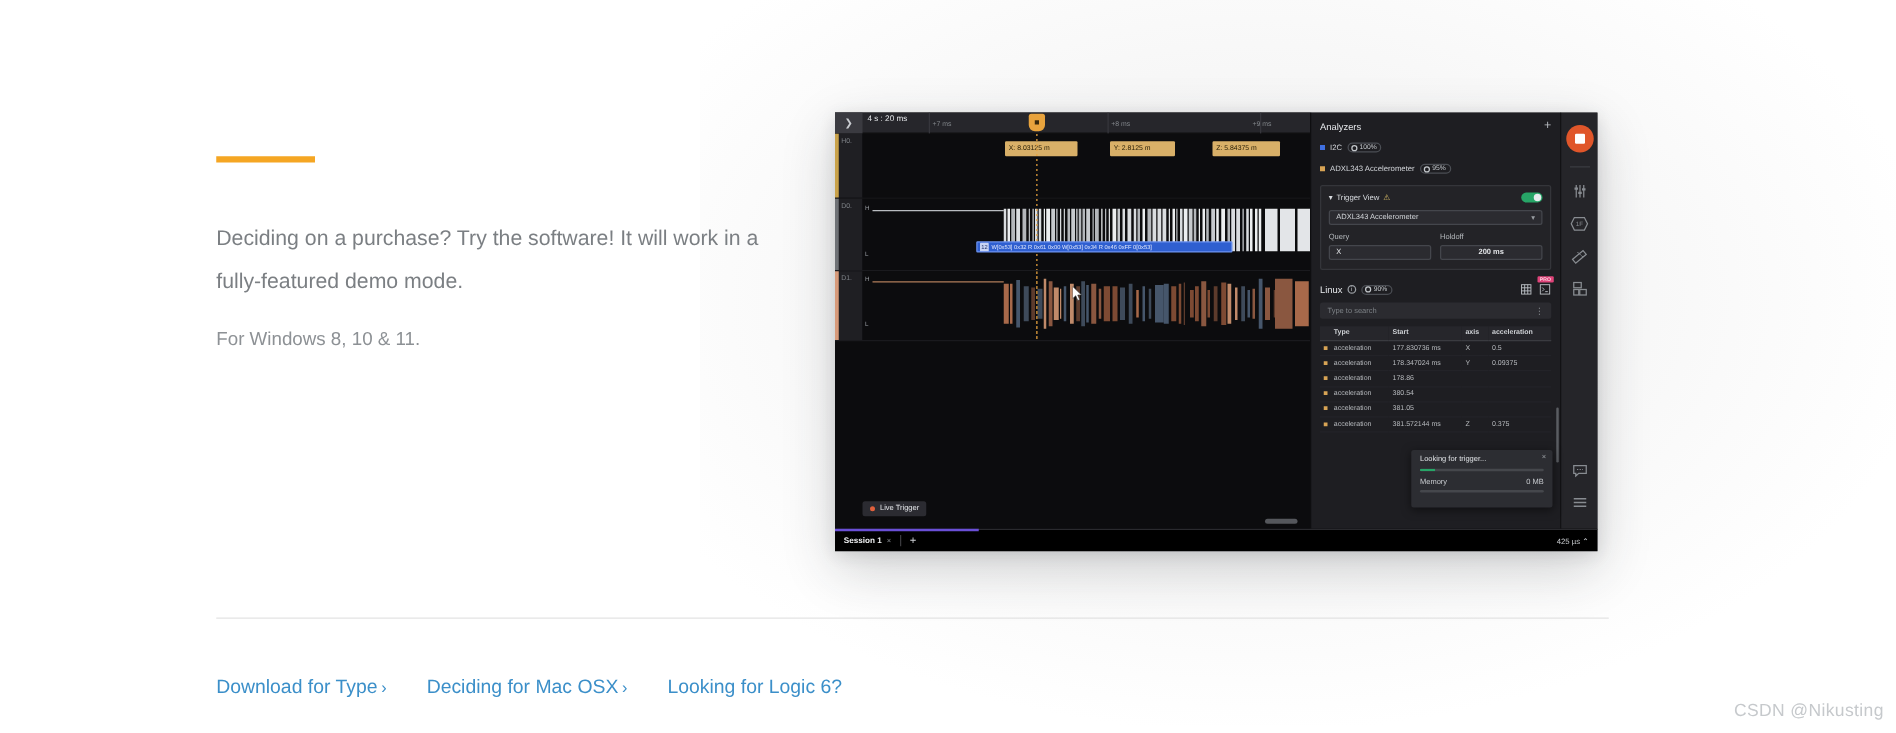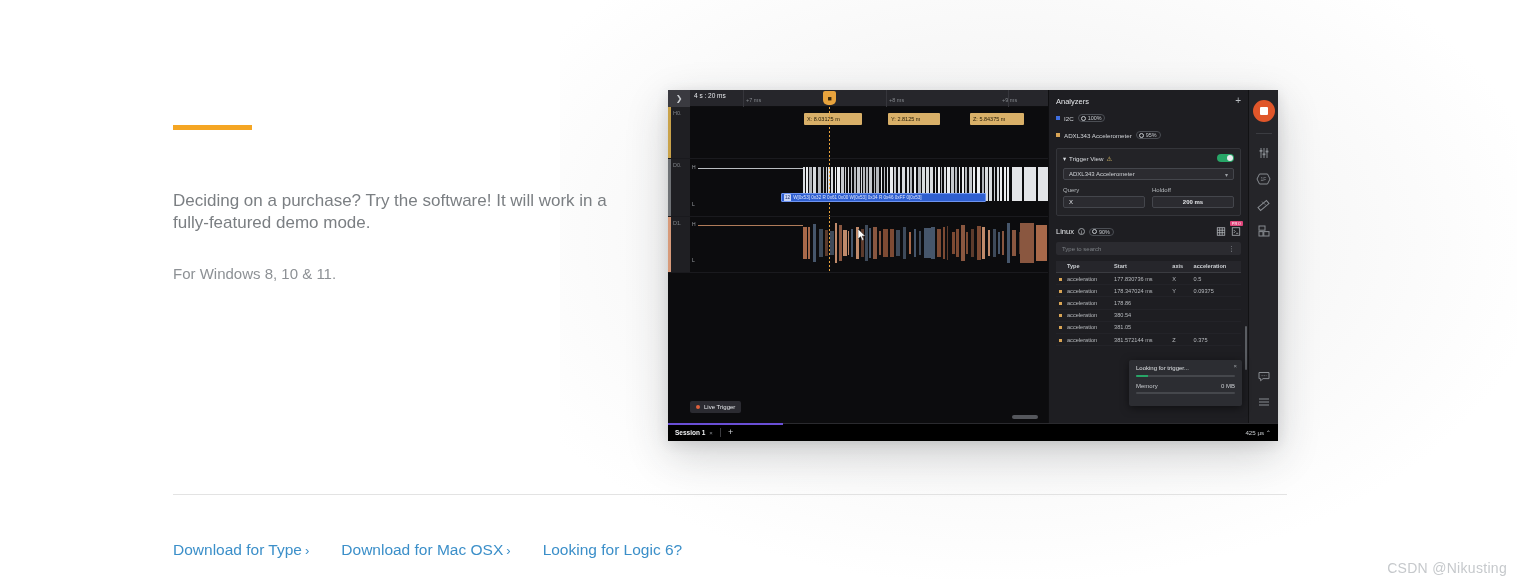--- a/index.html
+++ b/index.html
@@ -20,30 +20,30 @@
   
   .hero { position: absolute; left: 173px; top: 78px; width: 460px; }
   .hero h1 {
     font-size: 46px; font-weight: 400; color: #22272b;
     letter-spacing: -0.6px; line-height: 1.12;
   }
   .accent-rule {
     width: 79px; height: 5px; background: #f5a623; margin-top: 47px;
   }
   .hero p {
-    margin-top: 60px; font-size: 17px; line-height: 22px; color: #7b7f83; font-weight: 400;
+    margin-top: 44px; font-size: 17px; line-height: 34px; color: #7b7f83; font-weight: 400;
   }
   .dl-btn {
     display: inline-block; margin-top: 36px;
     padding: 19px 28px; border: 0; border-radius: 3px;
     background: linear-gradient(180deg, #3ca5db 0%, #2b8fc4 100%);
     color: #fff; font-size: 16px; font-weight: bold; letter-spacing: .2px;
     cursor: pointer; font-family: "Liberation Sans", sans-serif;
   }
-  .sub-note { margin-top: 31px; font-size: 15px; color: #8d9195; }
+  .sub-note { margin-top: 21px; font-size: 15px; color: #8d9195; }
 
   
   .divider {
     position: absolute; left: 173px; top: 494px; width: 1114px; height: 1px; background: #e3e3e3;
   }
   .footer-links {
     position: absolute; left: 173px; top: 541px; display: flex; gap: 32px;
     font-size: 15.5px;
   }
   .footer-links a { color: #3b8fc9; text-decoration: none; cursor: pointer; white-space: nowrap; }
@@ -294,21 +294,21 @@
     <div class="sub-note">For Windows 8, 10 &amp; 11.</div>
   </div>
 
   <div class="divider"></div>
 
   <div class="footer-links">
     <a>
       <span>Download for Type</span><span class="chev">›</span>
     </a>
     <a>
-      <span>Download for Mac OSX</span><span class="chev">›</span>
+      <span>Deciding for Mac OSX</span><span class="chev">›</span>
     </a>
     <a>
       <span>Looking for Logic 6?</span>
     </a>
   </div>
 
   <div class="watermark">CSDN @Nikusting</div>
 
   <div class="app">
     <div class="app-body">

